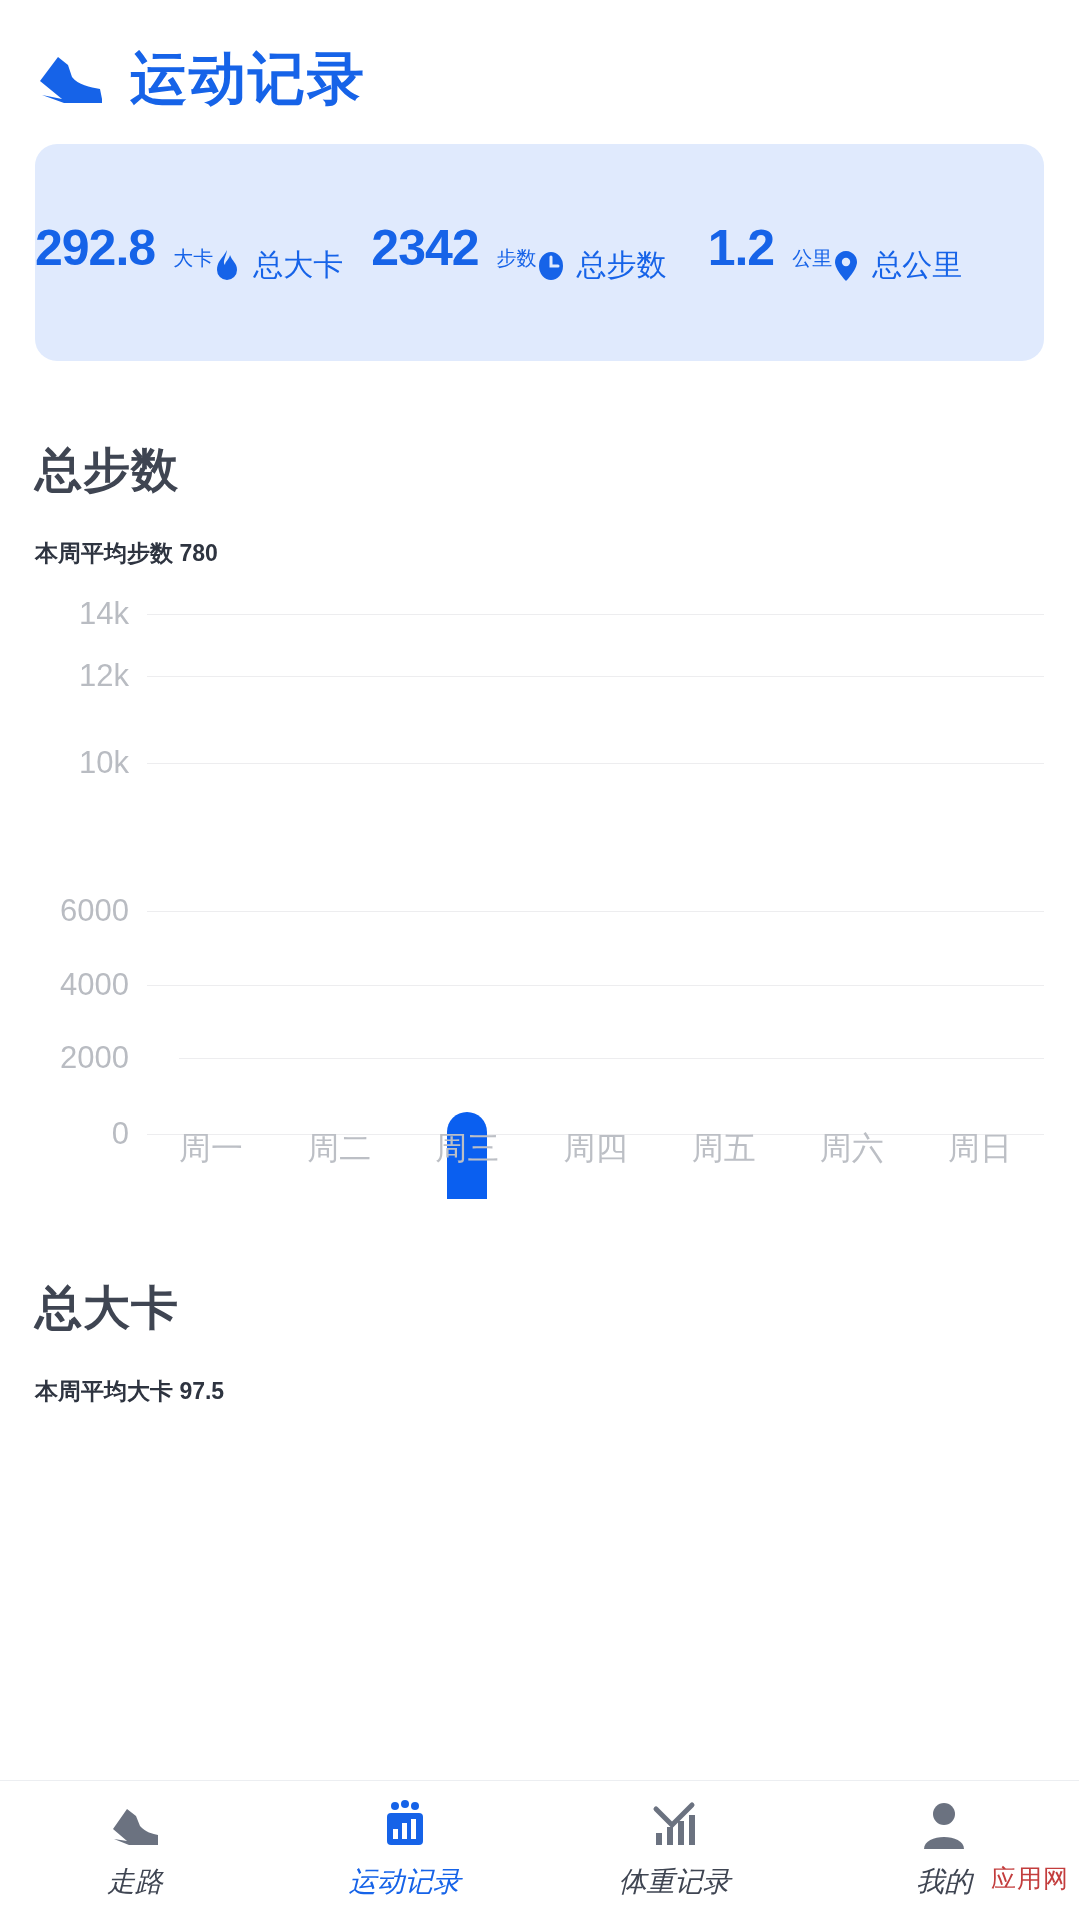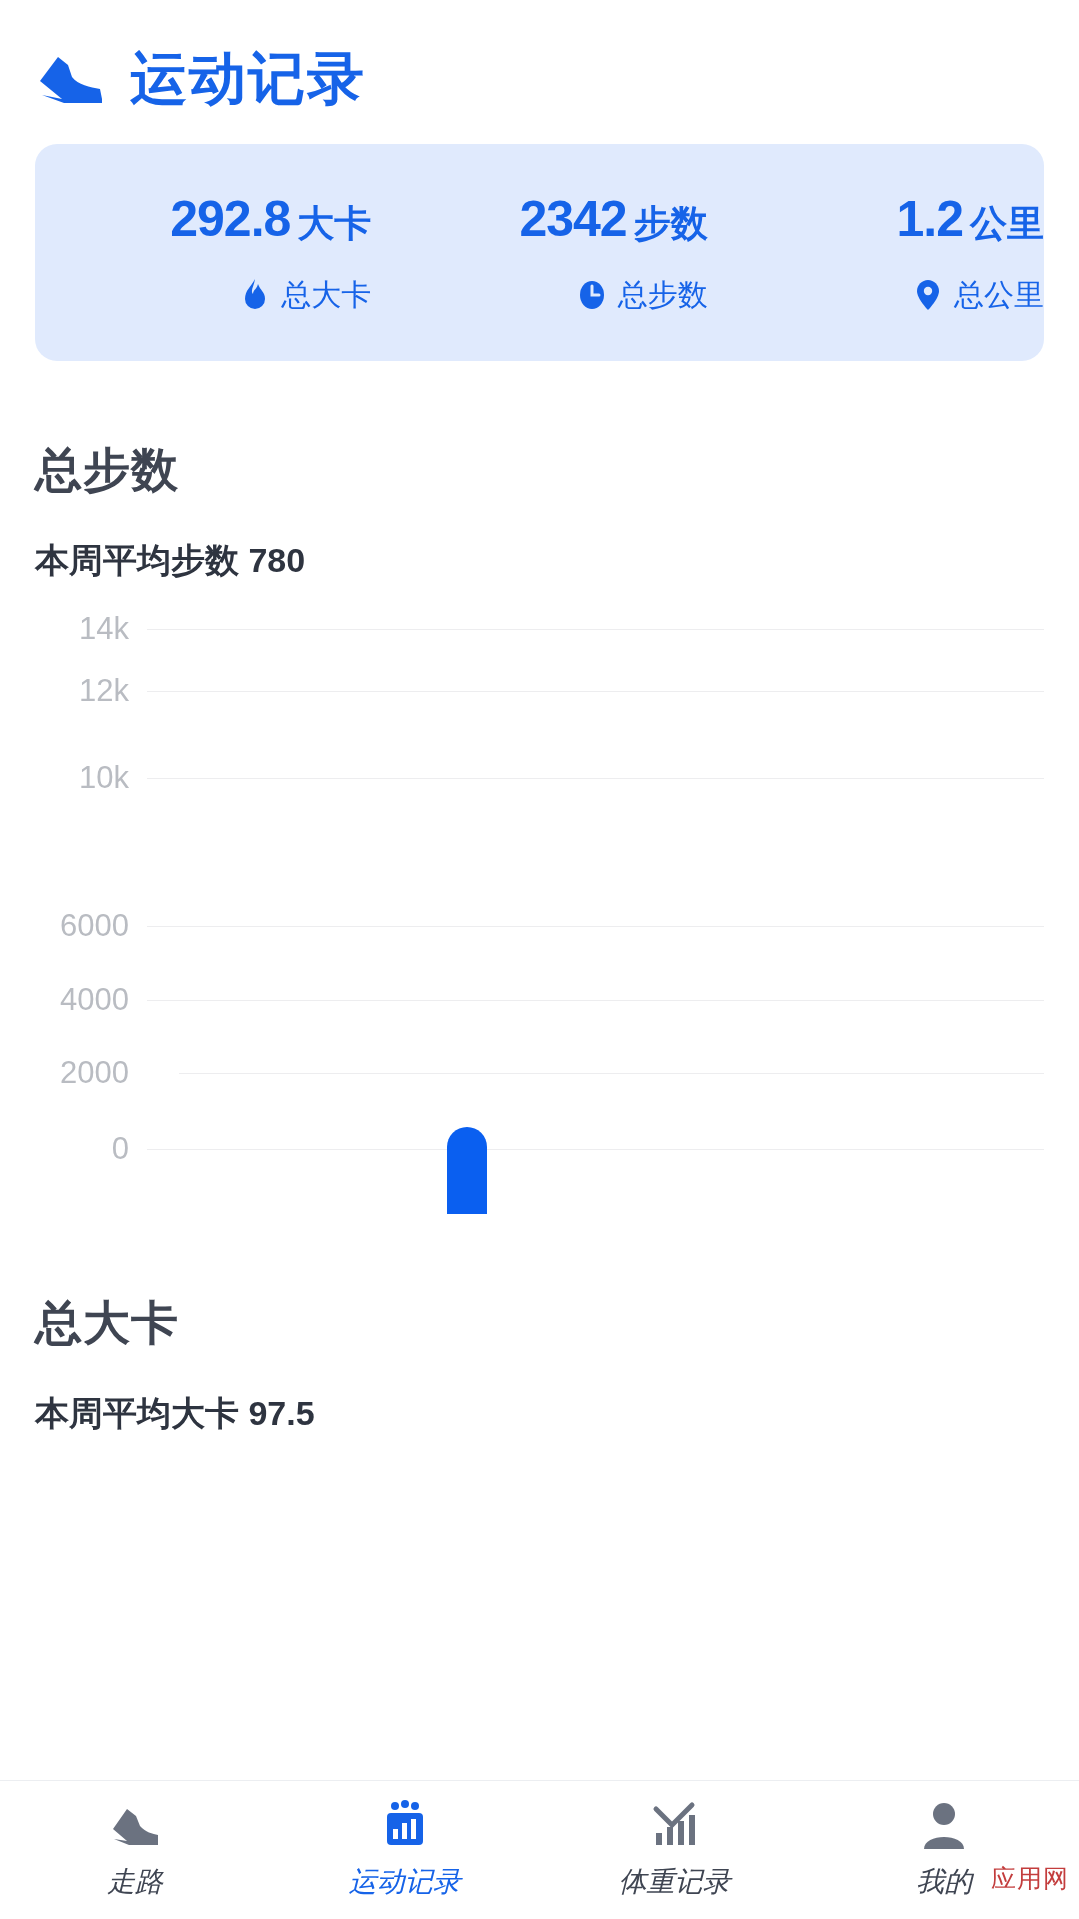--- a/index.html
+++ b/index.html
@@ -23,36 +23,36 @@
   }
 
   
   .summary-card {
     margin: 37px 35px 0 35px;
     background: #e0eafd;
     border-radius: 22px;
     height: 217px;
     display: flex; align-items: center;
   }
-  .stat { flex: 1; display: flex; flex-direction: column; align-items: flex-end; }
+  .stat { flex: 1; display: flex; flex-direction: row; align-items: flex-start; }
   .stat-value-row { display: flex; align-items: baseline; }
   .stat-number { font-size: 50px; font-weight: 700; color: #1663e8; letter-spacing: -1px; }
-  .stat-unit { font-size: 37px; font-weight: 700; color: #1663e8; margin-left: 7px; }
+  .stat-unit { font-size: 20px; font-weight: 400; color: #1663e8; margin-left: 18px; }
   .stat-label-row { display: flex; align-items: center; gap: 12px; margin-top: 26px; }
   .stat-label { font-size: 30px; color: #1663e8; font-weight: 500; }
   .mini-icon { width: 28px; height: 34px; display:block; }
 
   
   .section { padding: 0 35px; }
   .section-title {
     font-size: 47px; font-weight: 700; color: #3f4552;
     margin-top: 78px; letter-spacing: 1px;
   }
   .section-sub {
-    font-size: 34px; font-weight: 700; color: #2e3440;
+    font-size: 23px; font-weight: 700; color: #2e3440;
     margin-top: 36px;
   }
 
   
   .chart-wrap { position: relative; margin-top: 30px; height: 600px; }
   .chart-grid { position: relative; height: 520px; }
   .grid-row {
     position: absolute; left: 0; right: 0;
     display: flex; align-items: center; justify-content: center;
   }
@@ -206,20 +206,29 @@
           <div class="bar-slot"></div>
           <div class="bar-slot"></div>
           <div class="bar-slot">
             <div class="bar" style="height: 86.9886px; background: rgb(10, 95, 240);"></div>
           </div>
           <div class="bar-slot"></div>
           <div class="bar-slot"></div>
           <div class="bar-slot"></div>
           <div class="bar-slot"></div>
         </div>
+      <div class="x-labels" id="x-labels">
+          <div class="x-label">周一</div>
+          <div class="x-label">周二</div>
+          <div class="x-label">周三</div>
+          <div class="x-label">周四</div>
+          <div class="x-label">周五</div>
+          <div class="x-label">周六</div>
+          <div class="x-label">周日</div>
+        </div>
     </div>
   </div>
 
   <div class="section">
     <div class="section-title">总大卡</div>
     <div class="section-sub">本周平均大卡 97.5</div>
   </div>
 
   <div class="bottom-nav">
 

